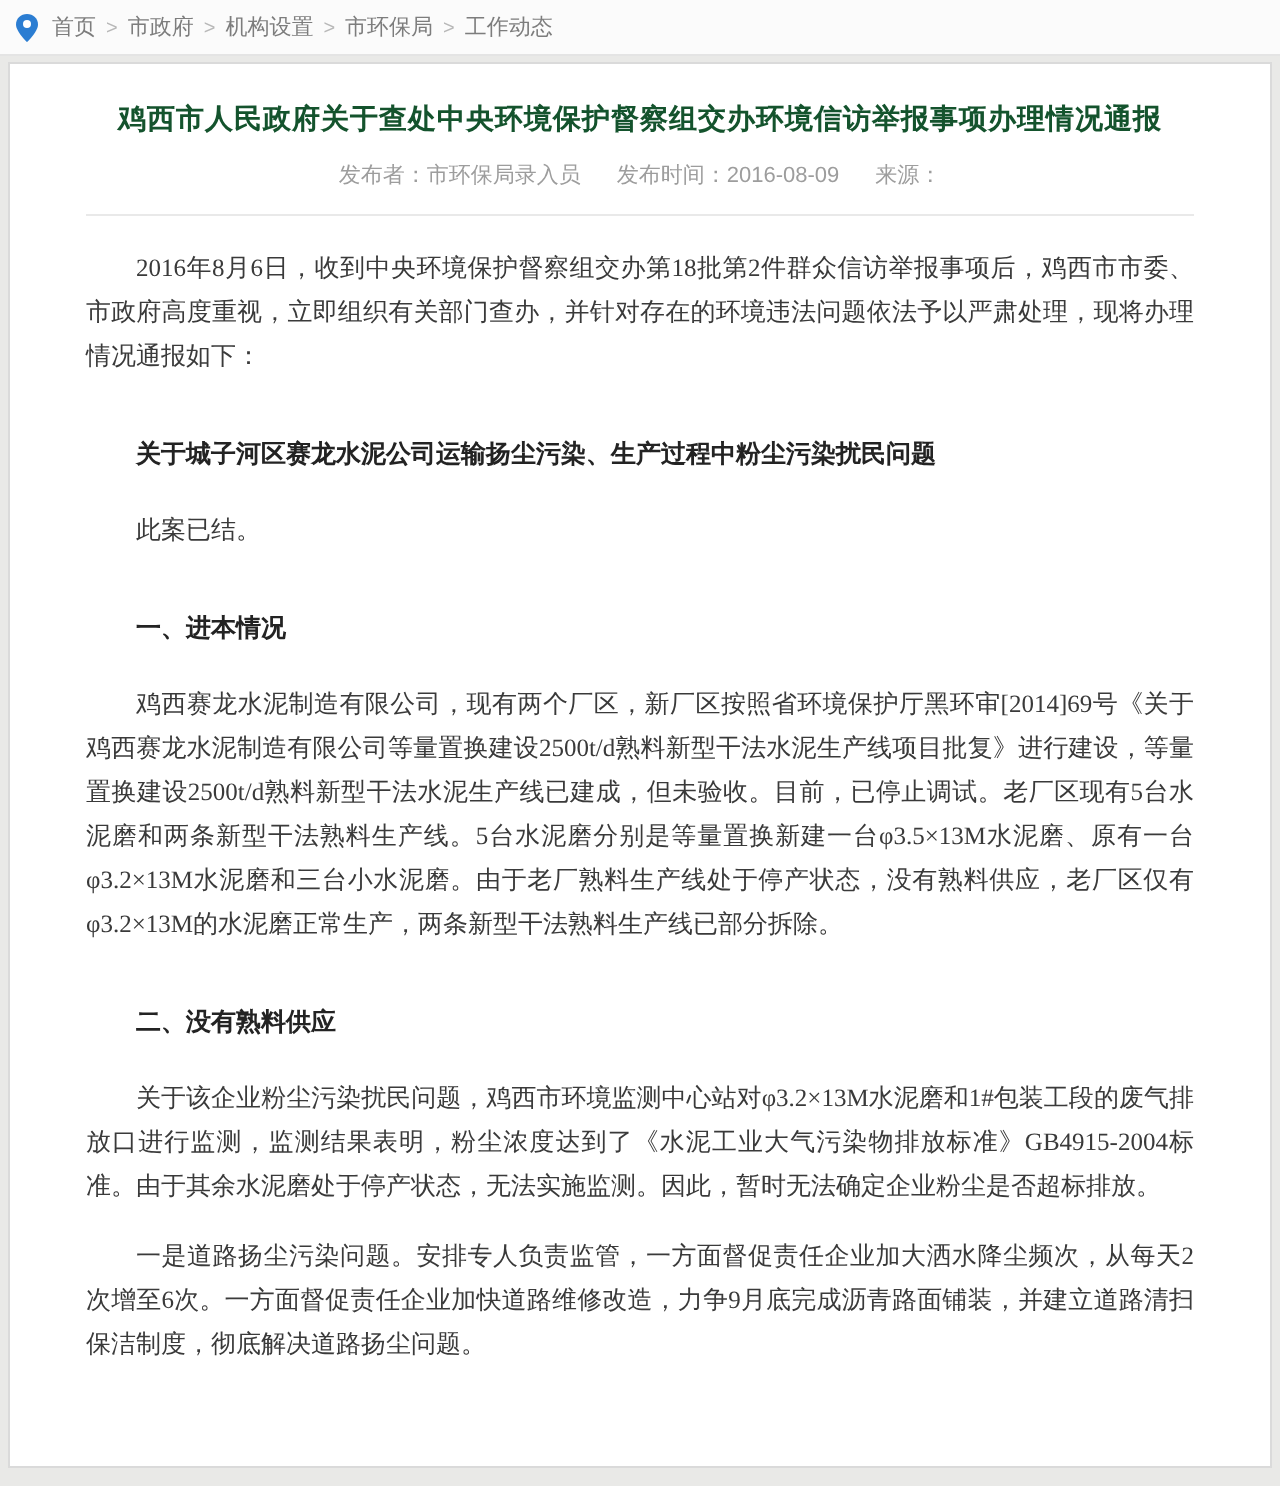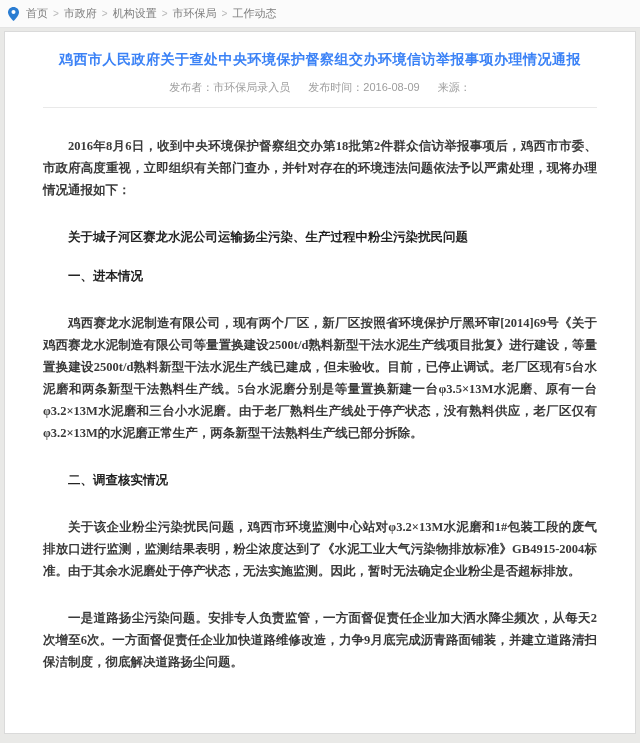--- a/index.html
+++ b/index.html
@@ -40,21 +40,21 @@
     border: 1px solid #dadada;
     padding: 0 38px;
     position: relative;
   }
   .article-title {
     margin: 17px 0 0;
     text-align: center;
     font-size: 14px;
     font-weight: bold;
     line-height: 1.45;
-    color: #3b82f6;
+    color: #14532d;
     letter-spacing: 0.5px;
   }
   .meta {
     margin-top: 11px;
     text-align: center;
     font-size: 11px;
     color: #9d9d9d;
   }
   .meta-item { margin: 0 9px; }
   .divider {
@@ -65,29 +65,29 @@
 
   
   .article-body {
     padding-top: 2px;
     font-family: "Liberation Serif", "DejaVu Serif", serif;
     font-size: 12.5px;
     line-height: 22px;
     color: #3a3a3a;
   }
   .para {
-    margin: 25px 0;
+    margin: 13px 0;
     text-indent: 2em;
     text-align: justify;
-    font-weight: bold;
   }
   .para.heading {
     font-weight: bold;
     color: #232323;
-    margin: 17px 0 15px;
+    margin: 28px 0 15px;
+    font-family: Liberation Mono, monospace;
   }
 </style>
 </head>
 <body>
 
 <div class="breadcrumb-bar">
   <span class="pin-icon">
     <svg width="11" height="14" viewBox="0 0 11 14">
       <path d="M5.5 0 C2.4 0 0 2.3 0 5.2 C0 8.9 5.5 14 5.5 14 C5.5 14 11 8.9 11 5.2 C11 2.3 8.6 0 5.5 0 Z" fill="#2b7dd2"></path>
       <circle cx="5.5" cy="5" r="2" fill="#ffffff"></circle>
@@ -101,20 +101,21 @@
 
   <div class="meta">
     <span class="meta-item"><span>发布者：</span><span>市环保局录入员</span></span><span class="meta-item"><span>发布时间：</span><span>2016-08-09</span></span><span class="meta-item"><span>来源：</span><span></span></span>
   </div>
 
   <hr class="divider">
 
   <div class="article-body" id="article-body">
       <p class="para">2016年8月6日，收到中央环境保护督察组交办第18批第2件群众信访举报事项后，鸡西市市委、市政府高度重视，立即组织有关部门查办，并针对存在的环境违法问题依法予以严肃处理，现将办理情况通报如下：</p>
       <p class="para heading">关于城子河区赛龙水泥公司运输扬尘污染、生产过程中粉尘污染扰民问题</p>
+      <p class="para">此案已结。</p>
       <p class="para heading">一、进本情况</p>
       <p class="para">鸡西赛龙水泥制造有限公司，现有两个厂区，新厂区按照省环境保护厅黑环审[2014]69号《关于鸡西赛龙水泥制造有限公司等量置换建设2500t/d熟料新型干法水泥生产线项目批复》进行建设，等量置换建设2500t/d熟料新型干法水泥生产线已建成，但未验收。目前，已停止调试。老厂区现有5台水泥磨和两条新型干法熟料生产线。5台水泥磨分别是等量置换新建一台φ3.5×13M水泥磨、原有一台φ3.2×13M水泥磨和三台小水泥磨。由于老厂熟料生产线处于停产状态，没有熟料供应，老厂区仅有φ3.2×13M的水泥磨正常生产，两条新型干法熟料生产线已部分拆除。</p>
-      <p class="para heading">二、调查核实情况</p>
+      <p class="para heading">二、没有熟料供应</p>
       <p class="para">关于该企业粉尘污染扰民问题，鸡西市环境监测中心站对φ3.2×13M水泥磨和1#包装工段的废气排放口进行监测，监测结果表明，粉尘浓度达到了《水泥工业大气污染物排放标准》GB4915-2004标准。由于其余水泥磨处于停产状态，无法实施监测。因此，暂时无法确定企业粉尘是否超标排放。</p>
       <p class="para">一是道路扬尘污染问题。安排专人负责监管，一方面督促责任企业加大洒水降尘频次，从每天2次增至6次。一方面督促责任企业加快道路维修改造，力争9月底完成沥青路面铺装，并建立道路清扫保洁制度，彻底解决道路扬尘问题。</p>
     </div>
 
 </div>
 
 </body></html>

